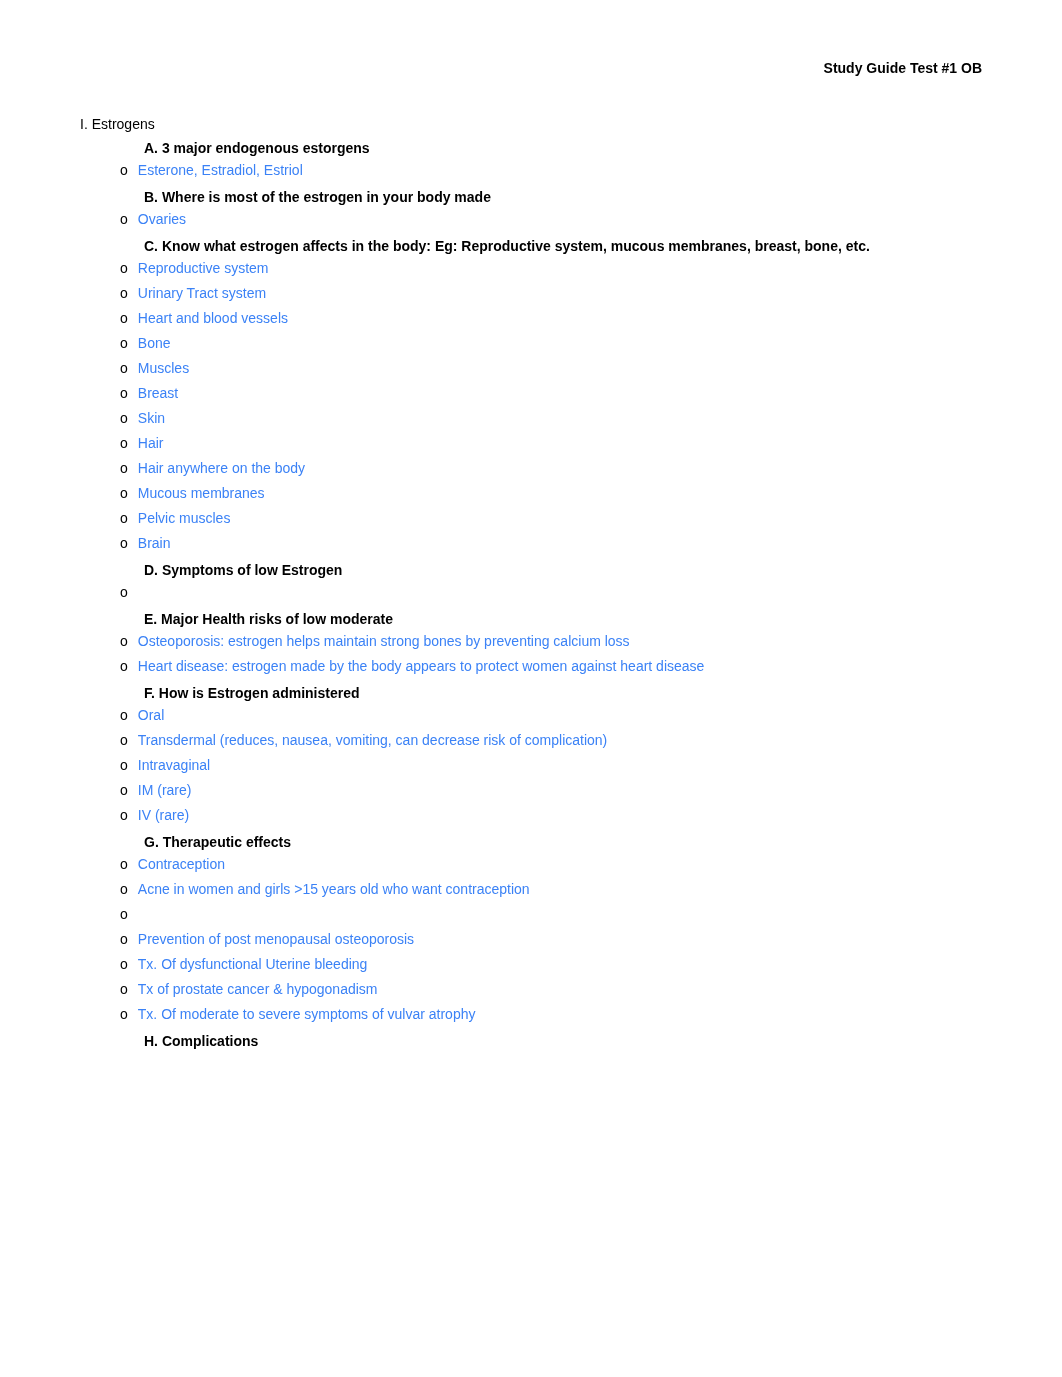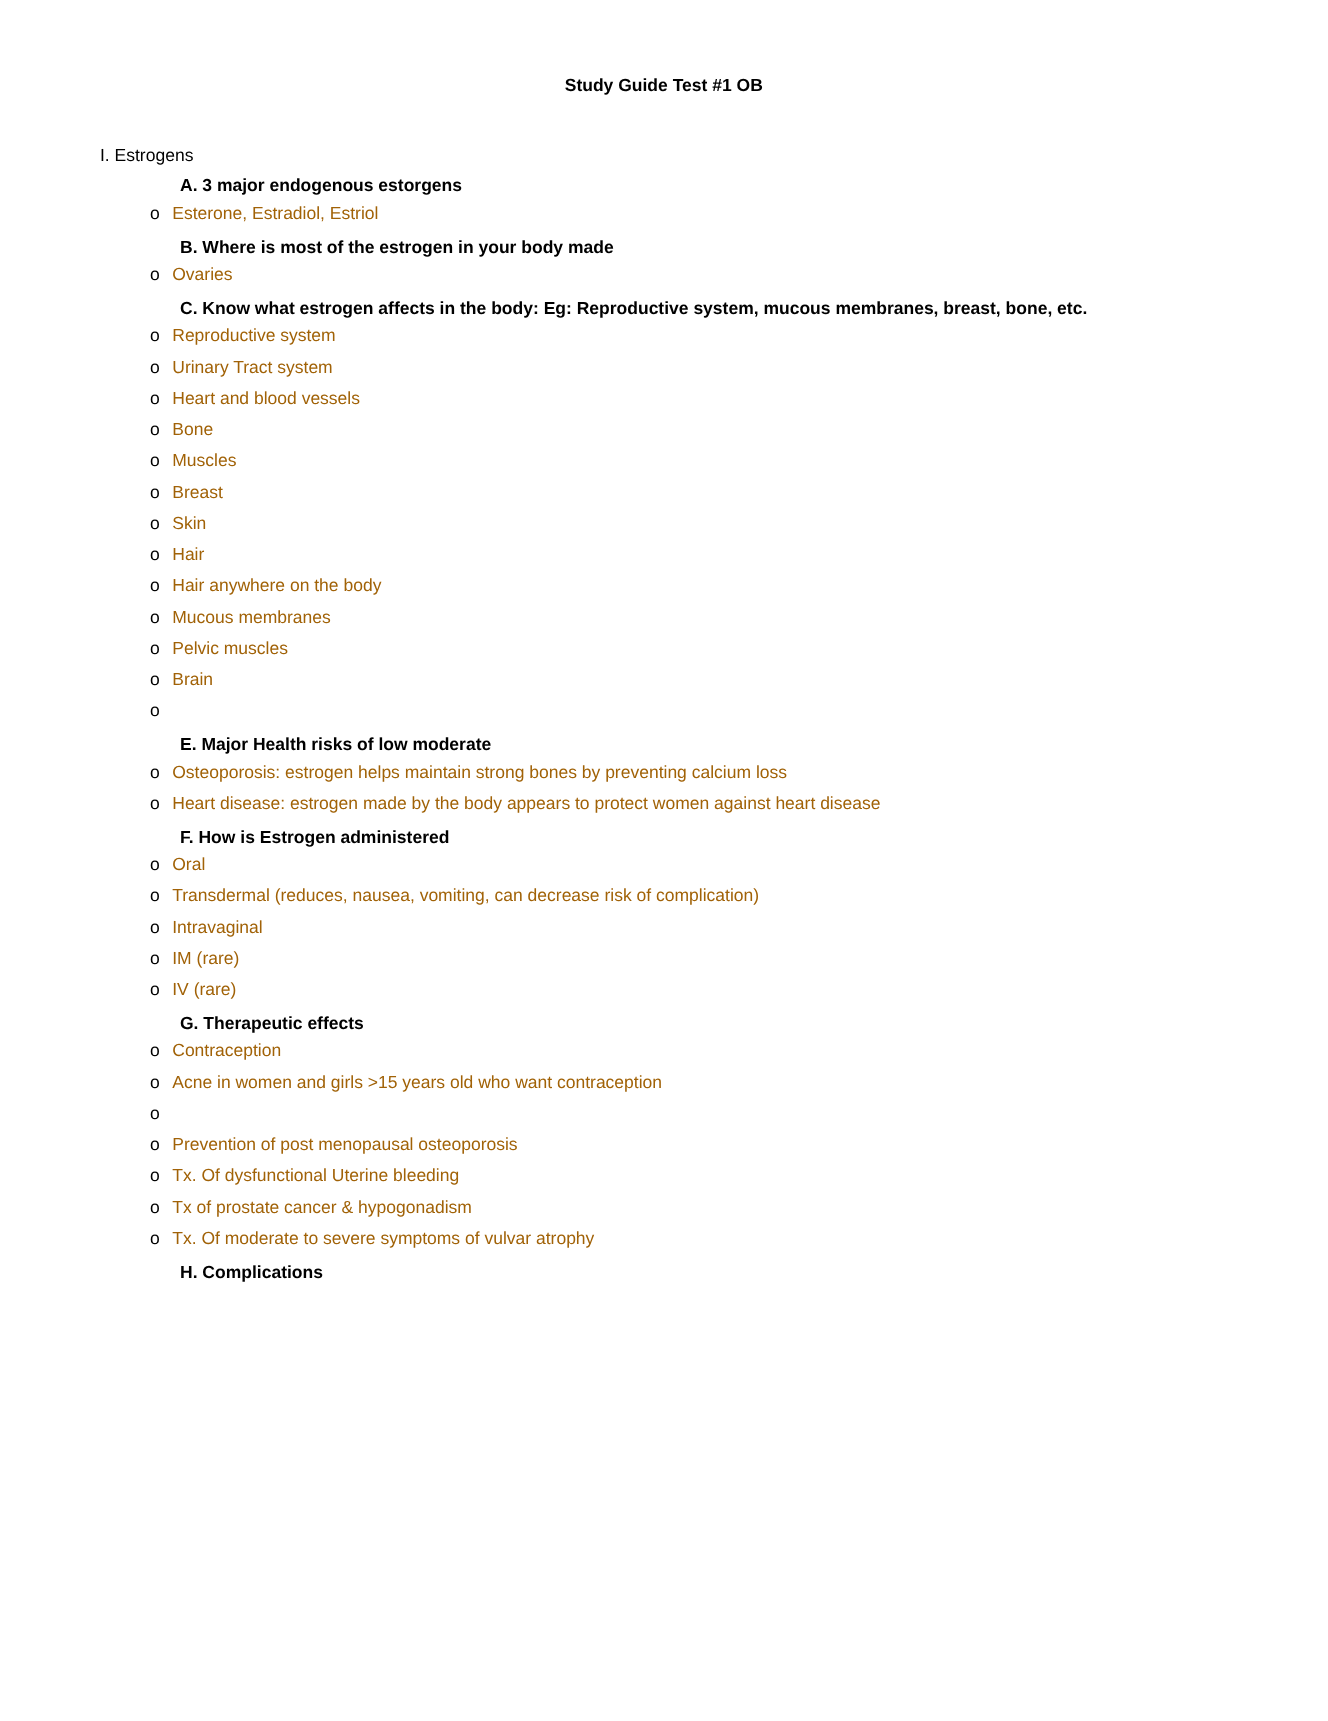--- a/index.html
+++ b/index.html
@@ -12,21 +12,21 @@
       background: #ffffff;
       font-family: Arial, sans-serif;
       font-size: 14px;
       color: #000000;
       width: 1062px;
       min-height: 1377px;
       padding: 60px 80px;
     }
 
     .page-title {
-      text-align: center;
+      text-align: right;
       font-weight: bold;
       font-size: 14px;
       margin-bottom: 40px;
     }
 
     .section {
       margin-bottom: 10px;
     }
 
     .section-heading {
@@ -53,21 +53,21 @@
 
     .bullet {
       font-size: 14px;
       color: #000000;
       margin-right: 10px;
       flex-shrink: 0;
       line-height: 1.5;
     }
 
     .item-text {
-      color: #a16207;
+      color: #3b82f6;
       font-size: 14px;
       line-height: 1.5;
     }
   </style>
 </head>
 <body>
 
 <div>
   <div class="page-title">Study Guide Test #1 OB</div>
 
@@ -129,20 +129,21 @@
     </div>
     <div class="list-item">
       <span class="bullet">o</span>
       <span class="item-text">Pelvic muscles</span>
     </div>
     <div class="list-item">
       <span class="bullet">o</span>
       <span class="item-text">Brain</span>
     </div>
 
+    <div class="subsection-heading">D. Symptoms of low Estrogen</div>
     <div class="list-item">
       <span class="bullet">o</span>
     </div>
 
     <div class="subsection-heading">E. Major Health risks of low moderate</div>
     <div class="list-item">
       <span class="bullet">o</span>
       <span class="item-text">Osteoporosis: estrogen helps maintain strong bones by preventing calcium loss</span>
     </div>
     <div class="list-item">

